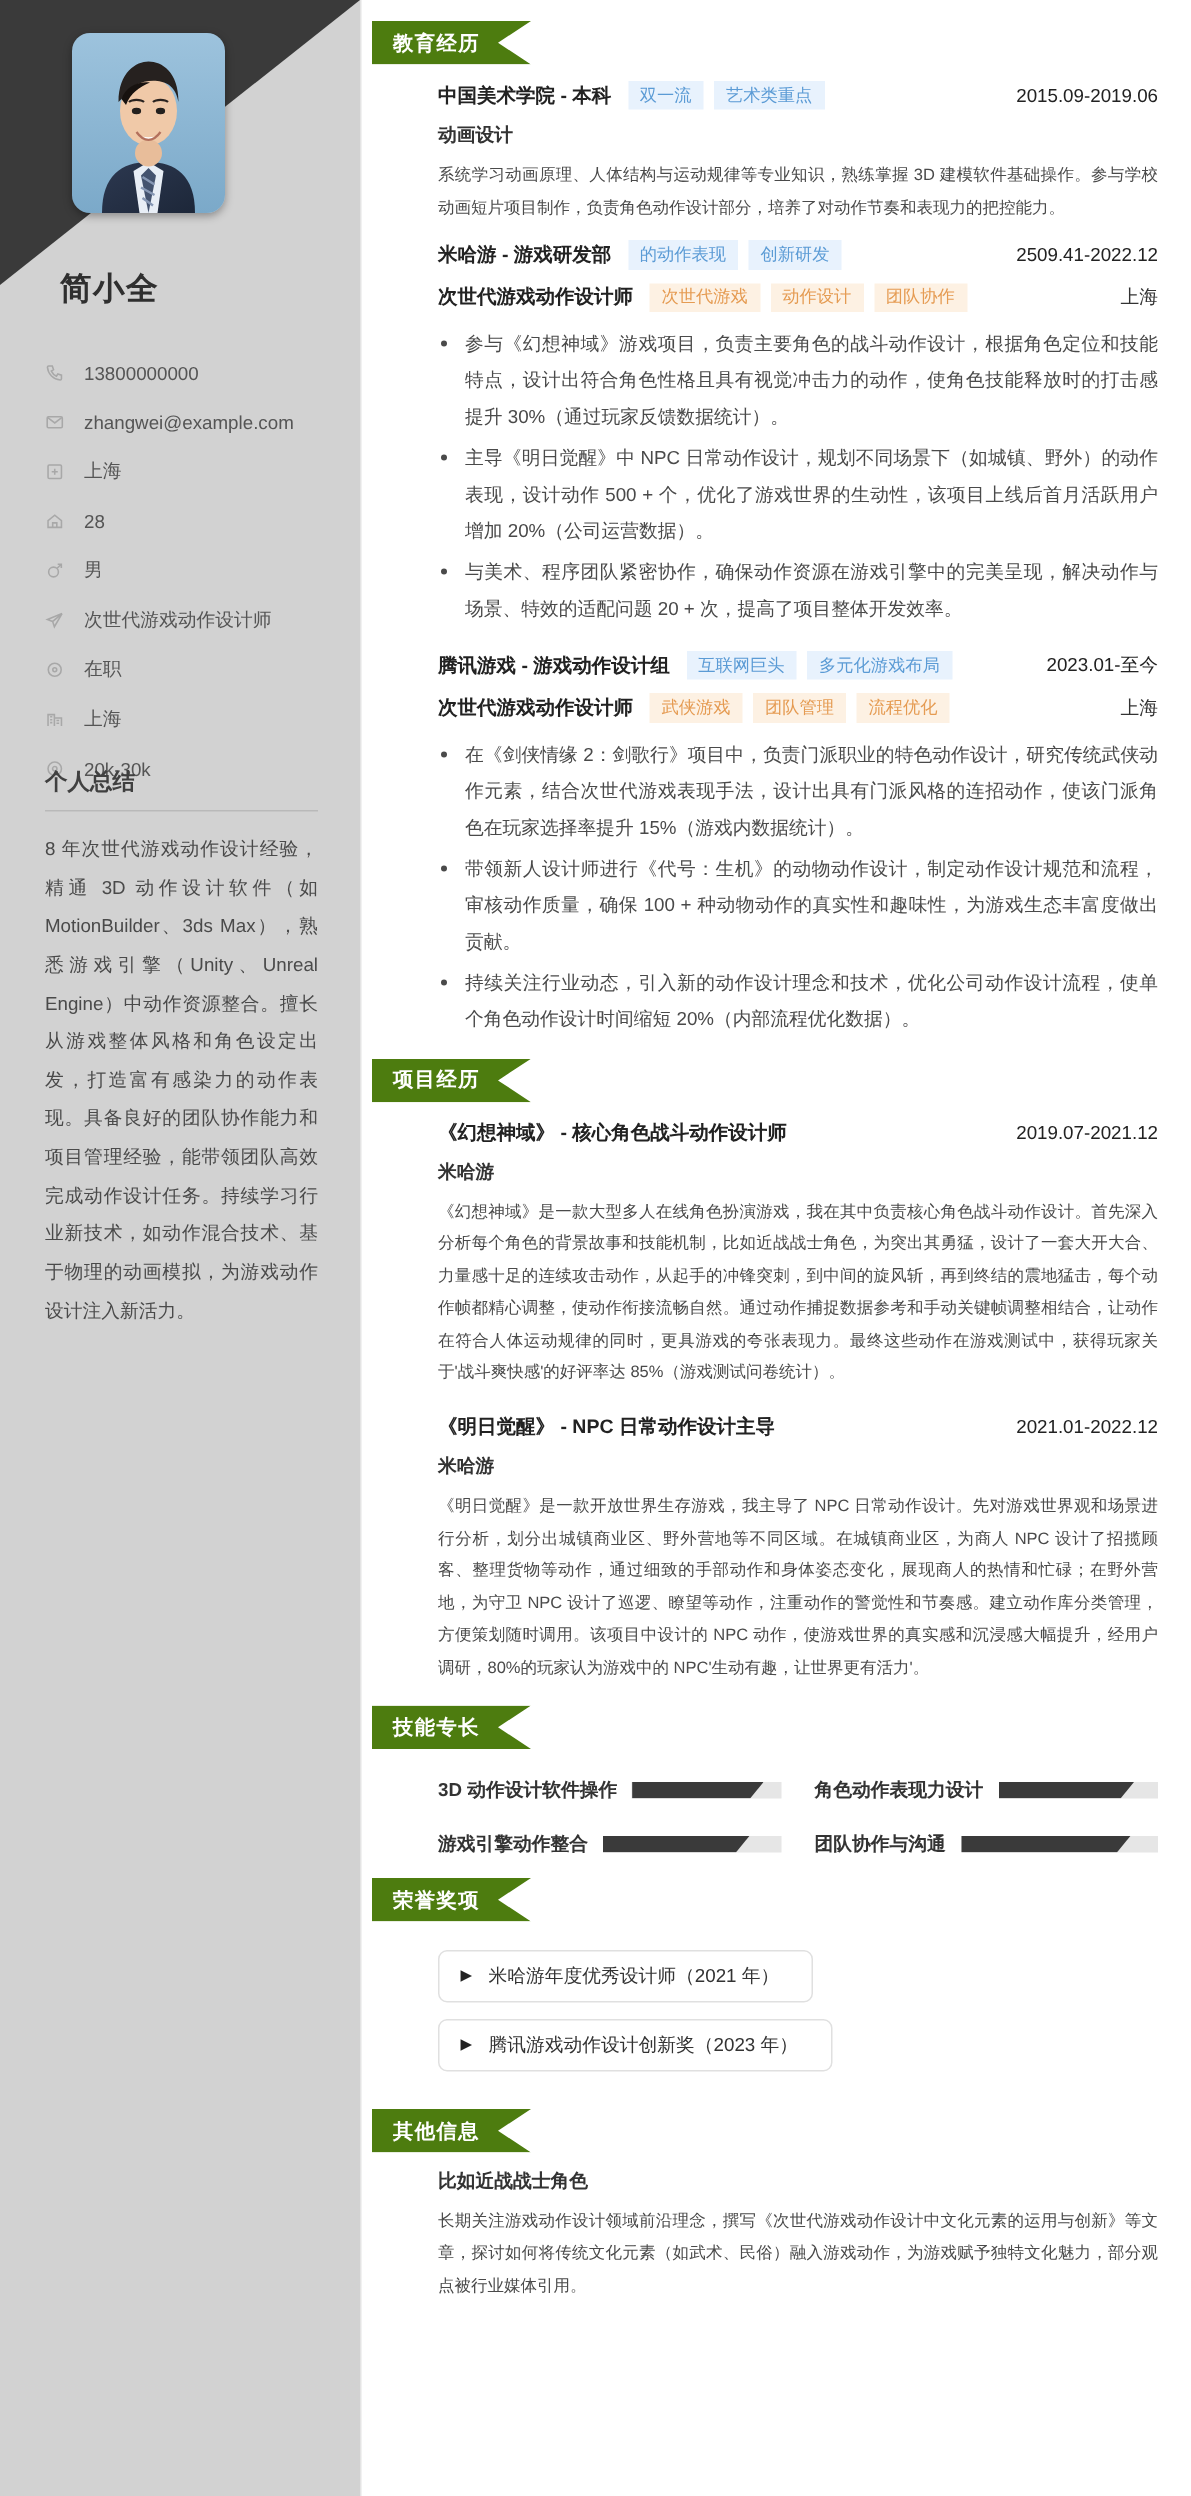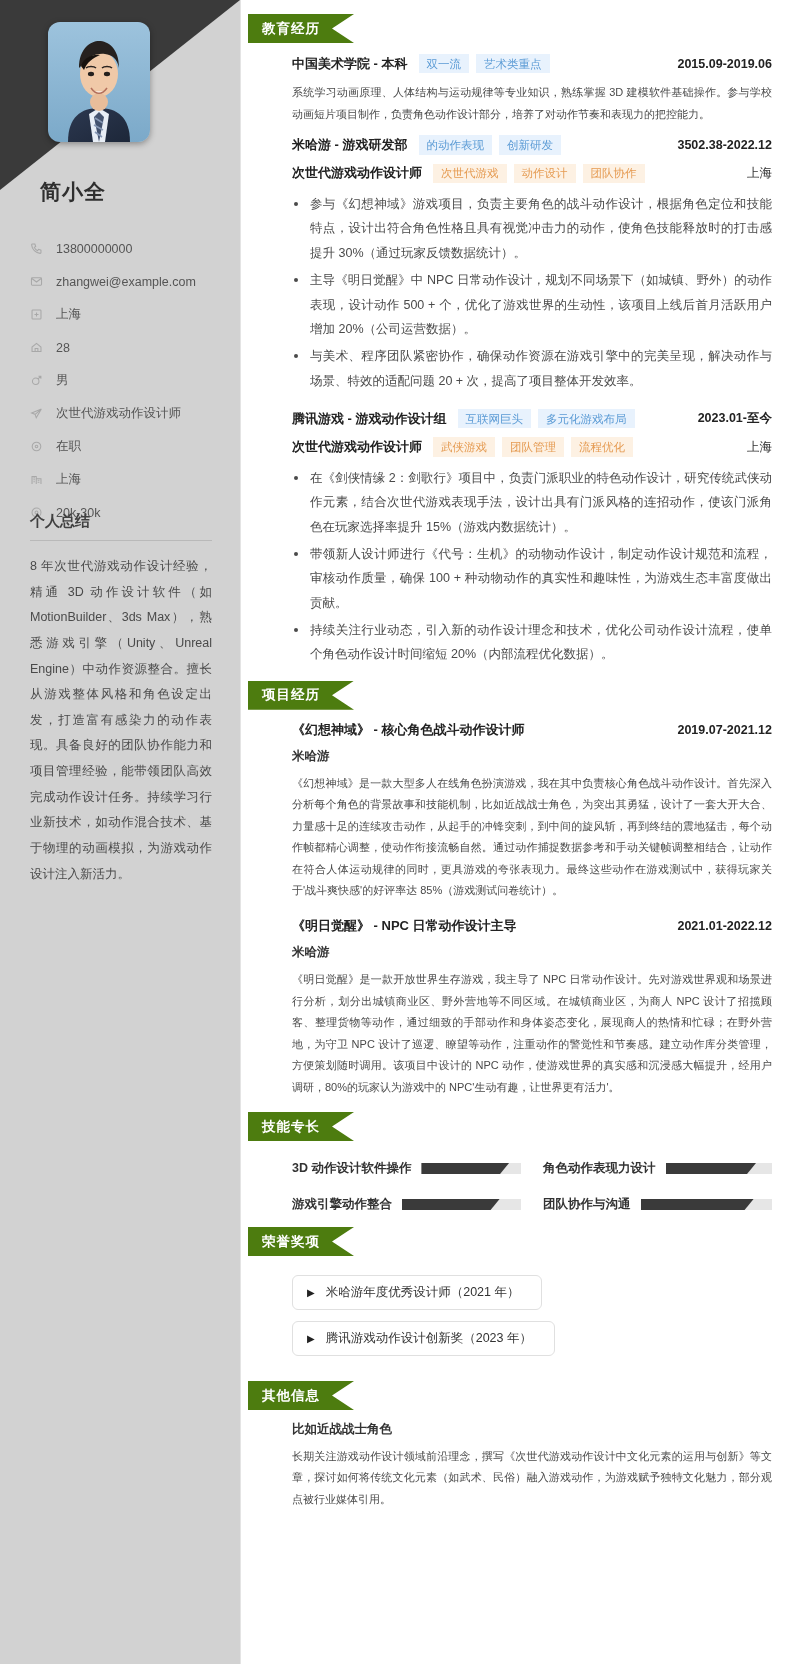--- a/index.html
+++ b/index.html
@@ -185,21 +185,21 @@
     font-size: 11.5px;
     padding: 2.5px 8px;
     white-space: nowrap;
     line-height: 1.25;
   }
   .tag-blue { background: #e8f2fd; color: #5b9bd5; }
   .tag-orange { background: #fdf1e3; color: #e59b52; }
   .spacer { flex: 1; }
   .entry-date {
     font-size: 12.5px;
-    font-weight: bold;
+    font-weight: normal;
     color: #222;
     white-space: nowrap;
   }
   .entry-loc {
     font-size: 12.5px;
     color: #333;
     white-space: nowrap;
   }
   .entry-sub {
     font-size: 12.5px;
@@ -428,37 +428,38 @@
         <div class="entry">
           <div class="entry-line">
             <span class="entry-title">中国美术学院 - 本科</span>
             <span class="tags">
               <span class="tag tag-blue">双一流</span>
               <span class="tag tag-blue">艺术类重点</span>
             </span>
             <span class="spacer"></span>
             <span class="entry-date">2015.09-2019.06</span>
           </div>
+          <div class="entry-sub">动画设计</div>
           <div class="entry-desc">系统学习动画原理、人体结构与运动规律等专业知识，熟练掌握 3D 建模软件基础操作。参与学校动画短片项目制作，负责角色动作设计部分，培养了对动作节奏和表现力的把控能力。</div>
         </div>
       </div>
     </section>
 
     <section class="section">
       <div class="sec-body">
 
         <div class="entry">
           <div class="entry-line">
             <span class="entry-title">米哈游 - 游戏研发部</span>
             <span class="tags">
               <span class="tag tag-blue">的动作表现</span>
               <span class="tag tag-blue">创新研发</span>
             </span>
             <span class="spacer"></span>
-            <span class="entry-date">3502.38-2022.12</span>
+            <span class="entry-date">2509.41-2022.12</span>
           </div>
           <div class="entry-line">
             <span class="entry-title">次世代游戏动作设计师</span>
             <span class="tags">
               <span class="tag tag-orange">次世代游戏</span>
               <span class="tag tag-orange">动作设计</span>
               <span class="tag tag-orange">团队协作</span>
             </span>
             <span class="spacer"></span>
             <span class="entry-loc">上海</span>

